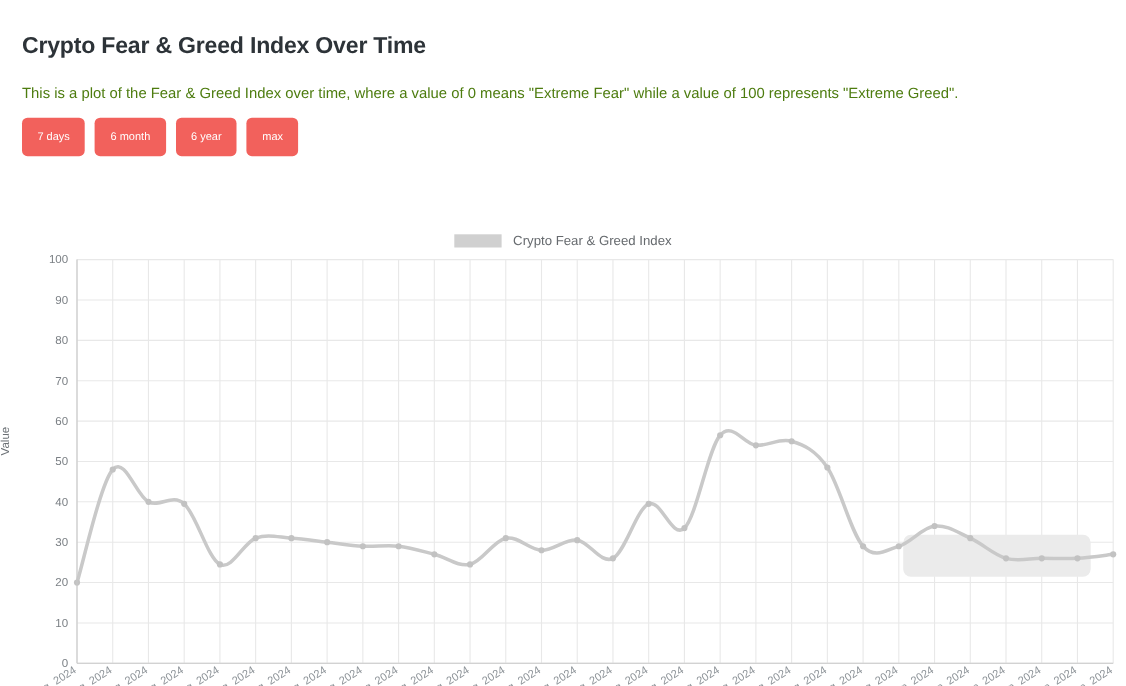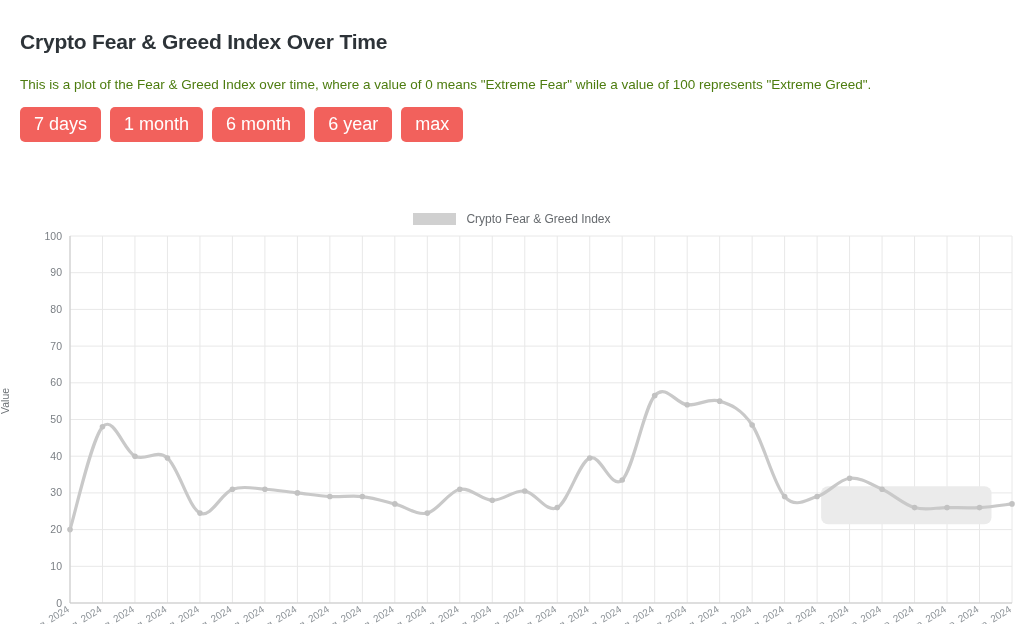--- a/index.html
+++ b/index.html
@@ -48,21 +48,21 @@
     top: 107px;
     display: flex;
     gap: 9px;
   }
   .range-btn {
     background: #f2615c;
     color: #ffffff;
     border: none;
     border-radius: 5px;
     font-family: "Liberation Sans", sans-serif;
-    font-size: 18px;
+    font-size: 10px;
     padding: 8px 14px;
     height: 35px;
     line-height: 19px;
     cursor: pointer;
     white-space: nowrap;
   }
 
   
   .chart-area {
     position: absolute;
@@ -127,21 +127,20 @@
 <body>
 
 <div class="page">
 
   <h1 class="page-title">Crypto Fear &amp; Greed Index Over Time</h1>
 
   <p class="page-subtitle">This is a plot of the Fear &amp; Greed Index over time, where a value of 0 means "Extreme Fear" while a value of 100 represents "Extreme Greed".</p>
 
   <div class="range-buttons" id="range-buttons">
       <button class="range-btn">7 days</button>
-      <button class="range-btn">1 month</button>
       <button class="range-btn">6 month</button>
       <button class="range-btn">6 year</button>
       <button class="range-btn">max</button>
     </div>
 
   <div class="chart-area">
 
     <div class="legend">
       <span class="legend-swatch"></span>
       <span class="legend-label">Crypto Fear &amp; Greed Index</span>

